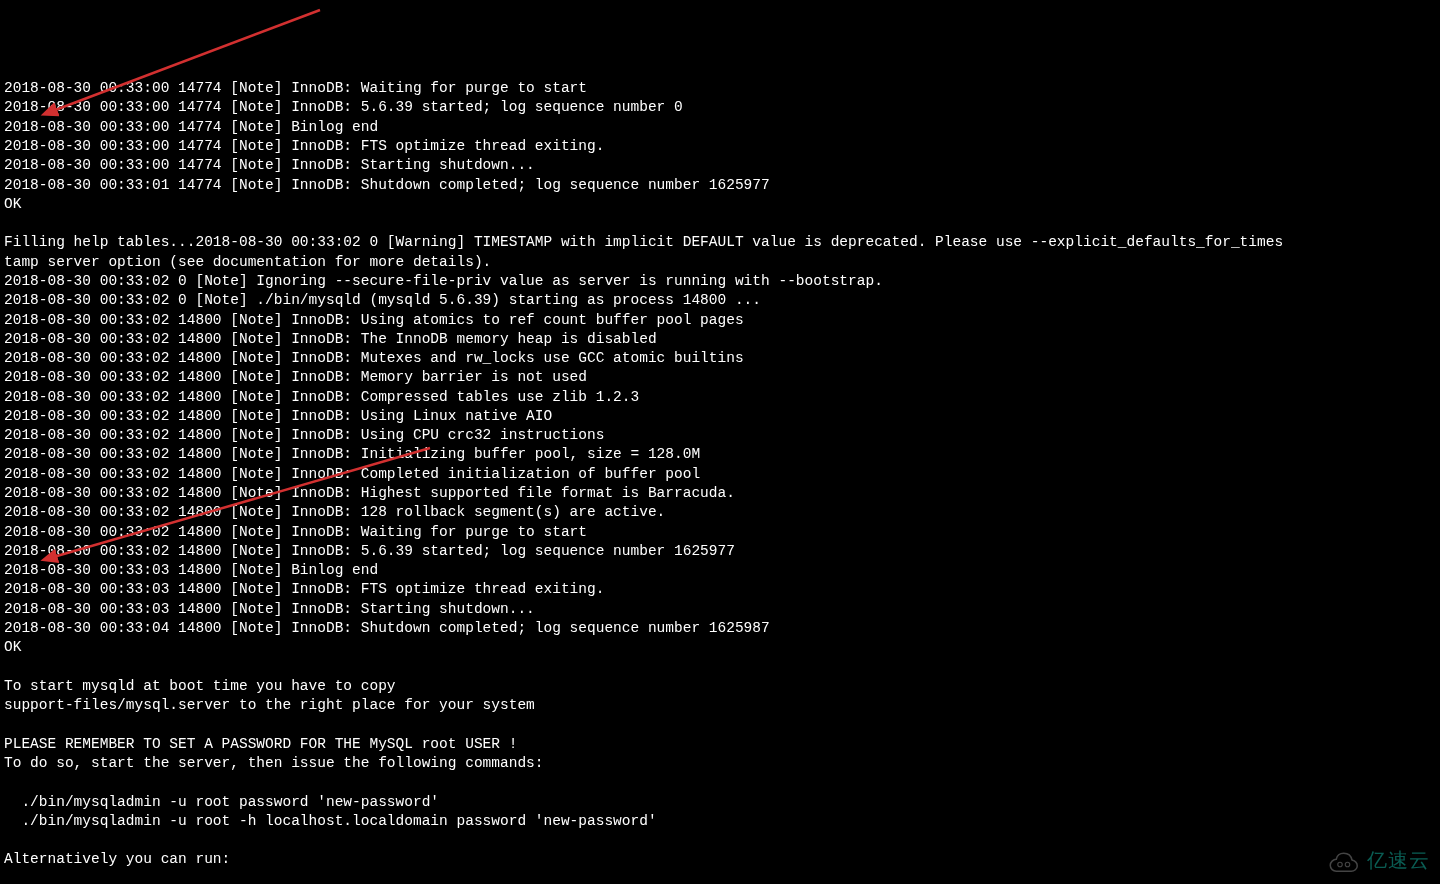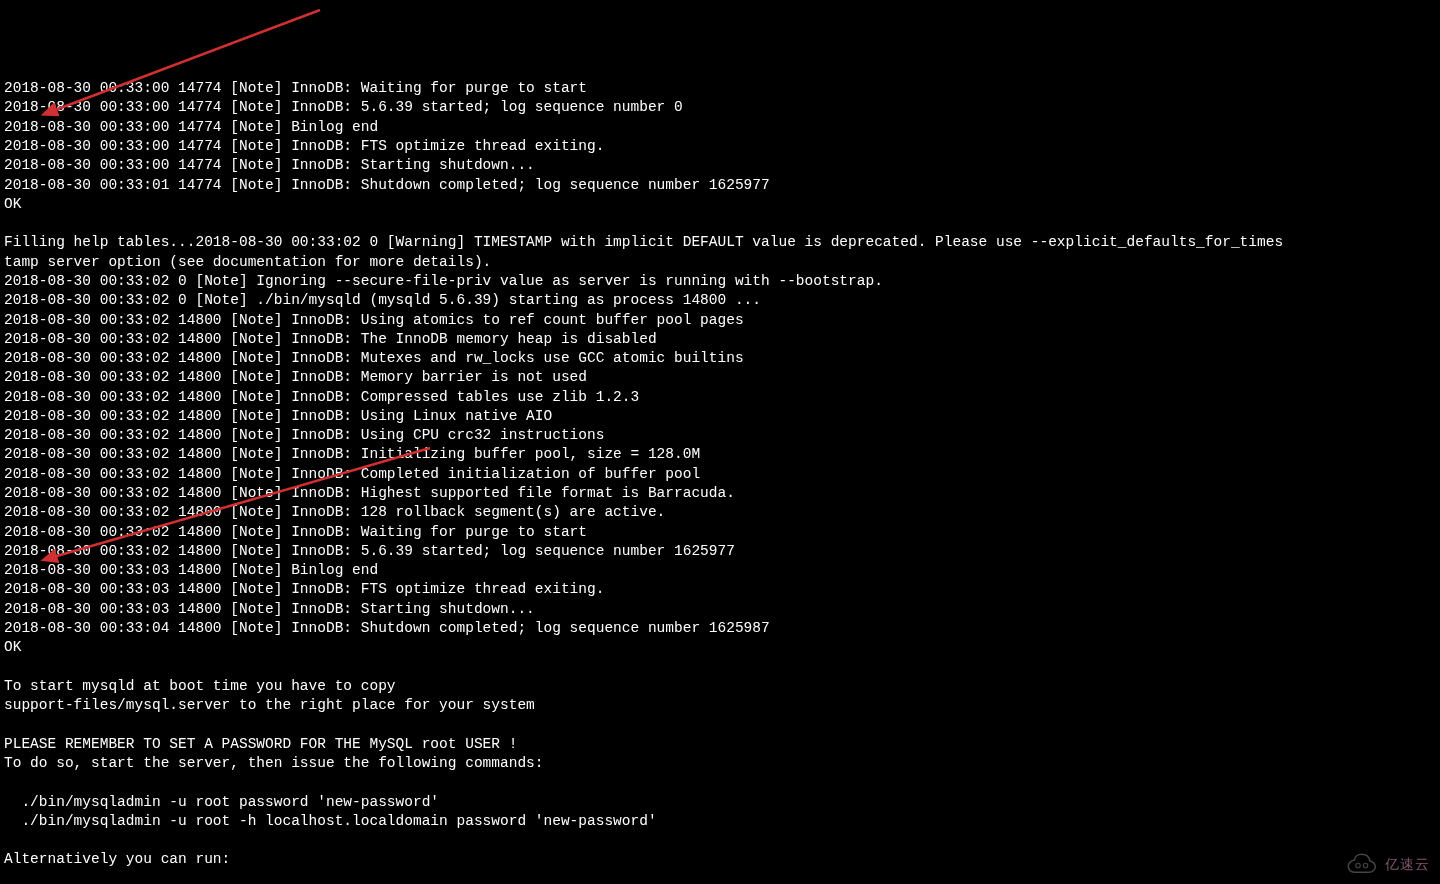--- a/index.html
+++ b/index.html
@@ -35,23 +35,23 @@
       display: flex;
       align-items: center;
       gap: 6px;
       opacity: 0.5;
     }
     .watermark-icon {
       width: 36px;
       height: 24px;
     }
     .watermark-text {
-      color: #f9a8d4;
-      font-family: Liberation Sans, sans-serif;
-      font-size: 14px;
+      color: #14b8a6;
+      font-family: Liberation Mono, monospace;
+      font-size: 20px;
       letter-spacing: 1px;
     }
   </style>
 </head>
 <body>
 
 
 
 <div id="terminal-output"><span class="terminal-line">2018-08-30 00:33:00 14774 [Note] InnoDB: Waiting for purge to start</span><span class="terminal-line">2018-08-30 00:33:00 14774 [Note] InnoDB: 5.6.39 started; log sequence number 0</span><span class="terminal-line">2018-08-30 00:33:00 14774 [Note] Binlog end</span><span class="terminal-line">2018-08-30 00:33:00 14774 [Note] InnoDB: FTS optimize thread exiting.</span><span class="terminal-line">2018-08-30 00:33:00 14774 [Note] InnoDB: Starting shutdown...</span><span class="terminal-line">2018-08-30 00:33:01 14774 [Note] InnoDB: Shutdown completed; log sequence number 1625977</span><span class="terminal-line">OK</span><span class="terminal-line"> </span><span class="terminal-line">Filling help tables...2018-08-30 00:33:02 0 [Warning] TIMESTAMP with implicit DEFAULT value is deprecated. Please use --explicit_defaults_for_times</span><span class="terminal-line">tamp server option (see documentation for more details).</span><span class="terminal-line">2018-08-30 00:33:02 0 [Note] Ignoring --secure-file-priv value as server is running with --bootstrap.</span><span class="terminal-line">2018-08-30 00:33:02 0 [Note] ./bin/mysqld (mysqld 5.6.39) starting as process 14800 ...</span><span class="terminal-line">2018-08-30 00:33:02 14800 [Note] InnoDB: Using atomics to ref count buffer pool pages</span><span class="terminal-line">2018-08-30 00:33:02 14800 [Note] InnoDB: The InnoDB memory heap is disabled</span><span class="terminal-line">2018-08-30 00:33:02 14800 [Note] InnoDB: Mutexes and rw_locks use GCC atomic builtins</span><span class="terminal-line">2018-08-30 00:33:02 14800 [Note] InnoDB: Memory barrier is not used</span><span class="terminal-line">2018-08-30 00:33:02 14800 [Note] InnoDB: Compressed tables use zlib 1.2.3</span><span class="terminal-line">2018-08-30 00:33:02 14800 [Note] InnoDB: Using Linux native AIO</span><span class="terminal-line">2018-08-30 00:33:02 14800 [Note] InnoDB: Using CPU crc32 instructions</span><span class="terminal-line">2018-08-30 00:33:02 14800 [Note] InnoDB: Initializing buffer pool, size = 128.0M</span><span class="terminal-line">2018-08-30 00:33:02 14800 [Note] InnoDB: Completed initialization of buffer pool</span><span class="terminal-line">2018-08-30 00:33:02 14800 [Note] InnoDB: Highest supported file format is Barracuda.</span><span class="terminal-line">2018-08-30 00:33:02 14800 [Note] InnoDB: 128 rollback segment(s) are active.</span><span class="terminal-line">2018-08-30 00:33:02 14800 [Note] InnoDB: Waiting for purge to start</span><span class="terminal-line">2018-08-30 00:33:02 14800 [Note] InnoDB: 5.6.39 started; log sequence number 1625977</span><span class="terminal-line">2018-08-30 00:33:03 14800 [Note] Binlog end</span><span class="terminal-line">2018-08-30 00:33:03 14800 [Note] InnoDB: FTS optimize thread exiting.</span><span class="terminal-line">2018-08-30 00:33:03 14800 [Note] InnoDB: Starting shutdown...</span><span class="terminal-line">2018-08-30 00:33:04 14800 [Note] InnoDB: Shutdown completed; log sequence number 1625987</span><span class="terminal-line">OK</span><span class="terminal-line"> </span><span class="terminal-line">To start mysqld at boot time you have to copy</span><span class="terminal-line">support-files/mysql.server to the right place for your system</span><span class="terminal-line"> </span><span class="terminal-line">PLEASE REMEMBER TO SET A PASSWORD FOR THE MySQL root USER !</span><span class="terminal-line">To do so, start the server, then issue the following commands:</span><span class="terminal-line"> </span><span class="terminal-line">  ./bin/mysqladmin -u root password 'new-password'</span><span class="terminal-line">  ./bin/mysqladmin -u root -h localhost.localdomain password 'new-password'</span><span class="terminal-line"> </span><span class="terminal-line">Alternatively you can run:</span><span class="terminal-line"> </span></div>
 

